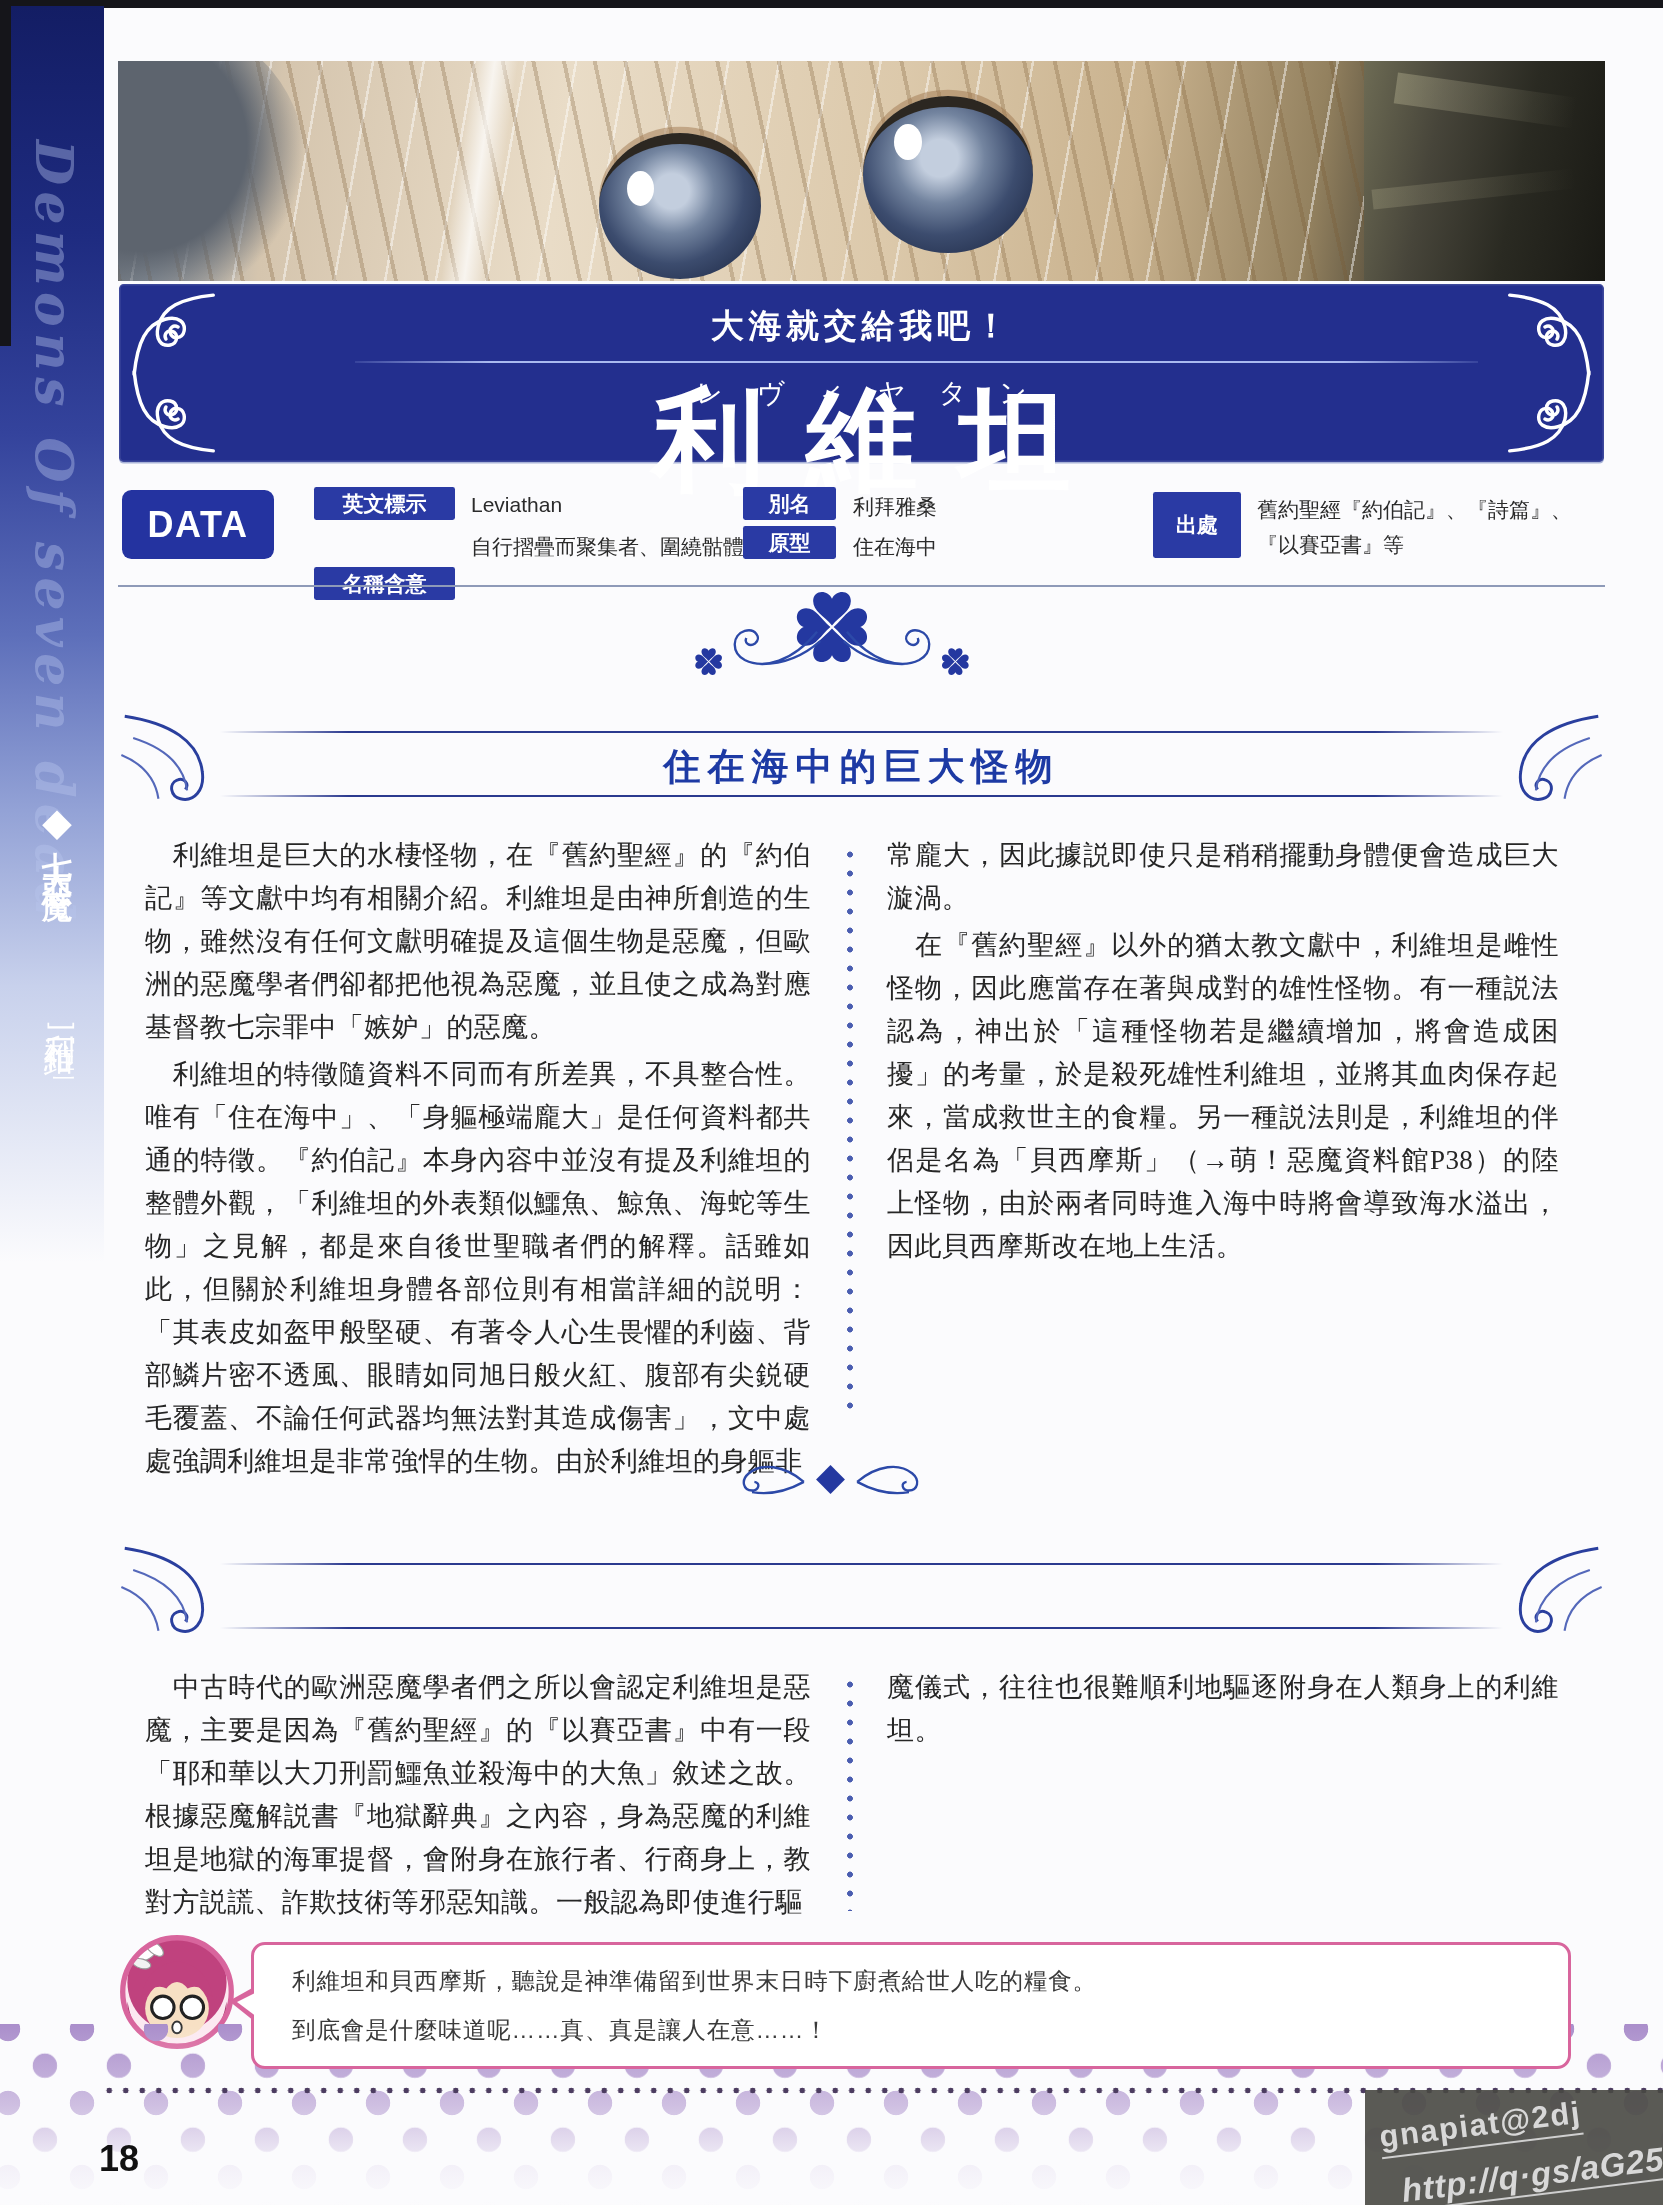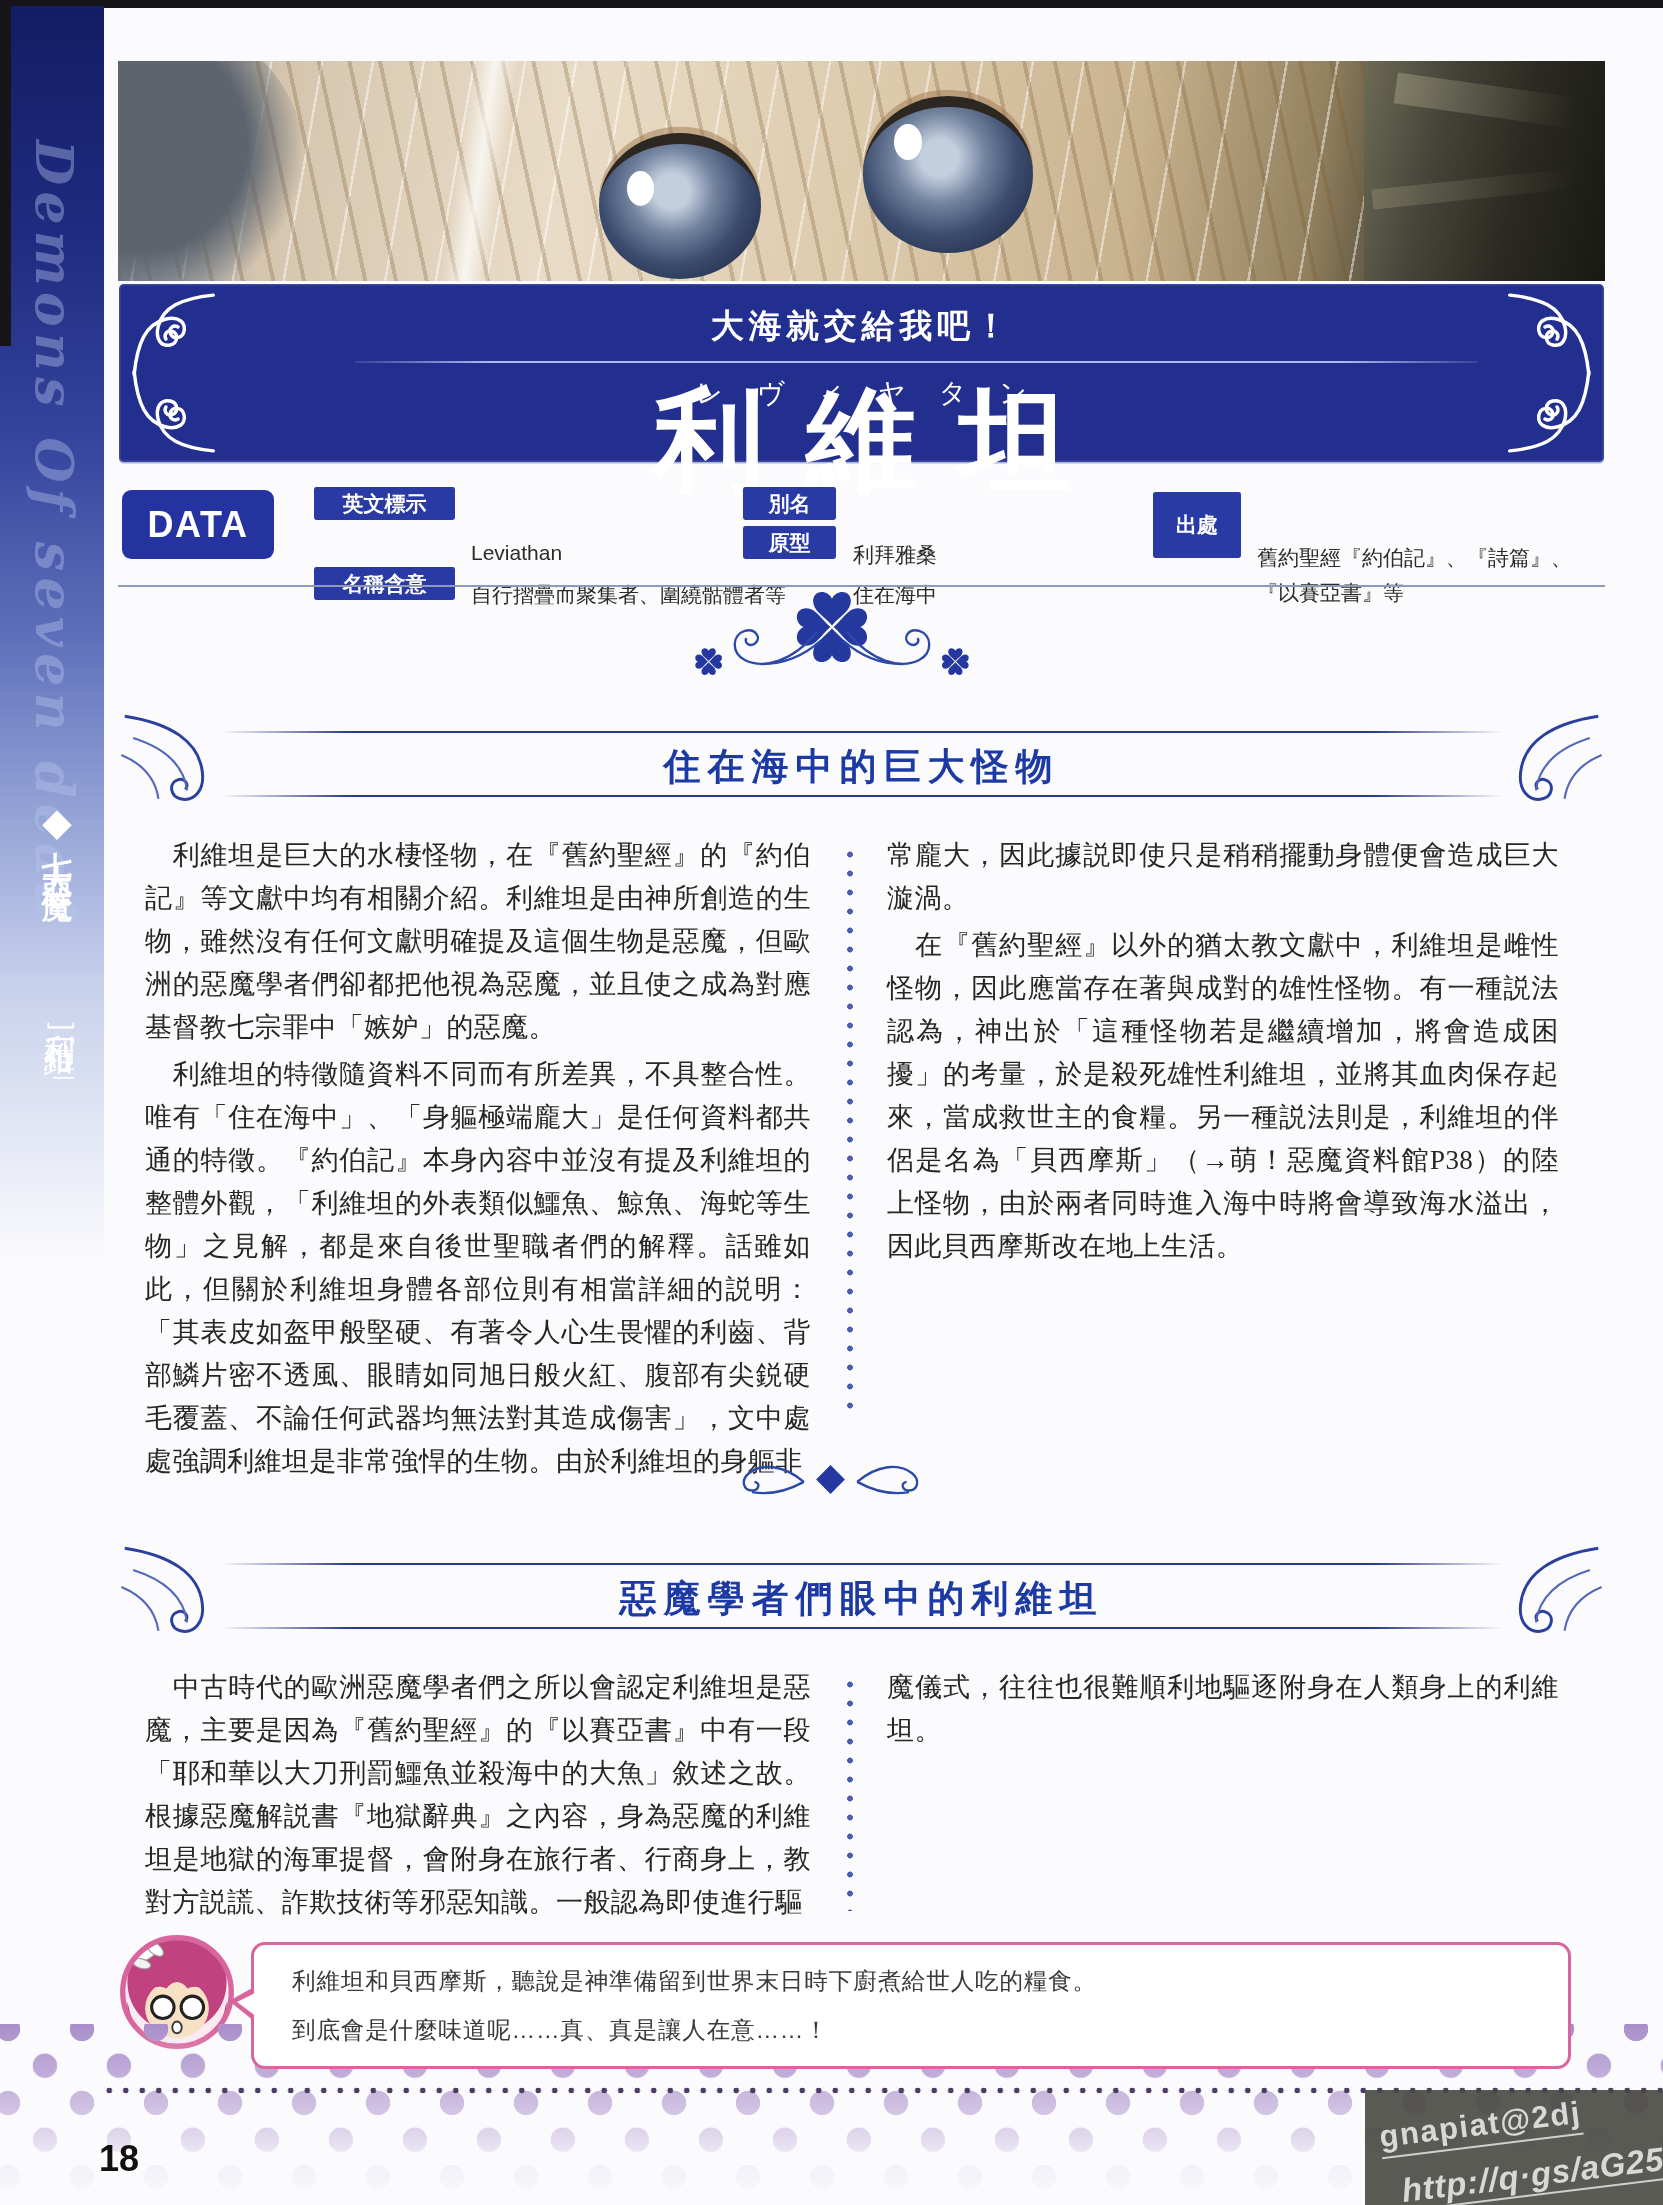--- a/index.html
+++ b/index.html
@@ -72,21 +72,21 @@
   .banner-reading { position:absolute; left:0; right:0; top:91px; text-align:center;
     font-size:27px; color:#fff; letter-spacing:33px; text-indent:33px; }
   .banner-title { position:absolute; left:0; right:0; top:101px; text-align:center;
     font-size:112px; color:#fff; letter-spacing:41px; text-indent:41px; font-weight:bold; line-height:1; }
   
   .data-badge { position:absolute; left:122px; top:490px; width:152px; height:69px;
     background:#2433a0; border-radius:9.4px; color:#fff; text-align:center; line-height:69px;
     font-family:"Liberation Sans", sans-serif; font-weight:bold; font-size:36px; letter-spacing:1.6px; }
   .dlabel { position:absolute; background:#2a3aa4; color:#fff; text-align:center;
     font-family:"Liberation Sans", sans-serif; font-weight:bold; font-size:21px; border-radius:2.4px; }
-  .dvalue { position:absolute; font-family:"Liberation Sans", sans-serif; font-size:21px; color:#2b2b2b;margin-top:48px; }
+  .dvalue { position:absolute; font-family:"Liberation Sans", sans-serif; font-size:21px; color:#2b2b2b; }
   .data-underline { position:absolute; left:118px; top:585px; width:1487px; height:1.6px; background:#8e9ab8; }
   
   .orn-flower { position:absolute; left:663px; top:583px; }
   .mid-orn { position:absolute; left:705px; top:1452px; }
   
   .band { position:absolute; left:118px; width:1487px; height:102px; }
   .band .fl { position:absolute; width:118px; height:102px; }
   .band .fl.r { right:0; transform:scaleX(-1); }
   .band .fl.l { left:0; }
   .band .ln { position:absolute; left:102px; right:102px; height:2.4px;
@@ -260,21 +260,20 @@
     <svg class="fl l" viewBox="0 0 140 120">
       <path d="M8,8 C62,16 96,38 100,74 C103,96 90,110 74,106 C62,103 60,88 70,84 C78,80 85,88 80,95" fill="none" stroke="#2a3f9e" stroke-width="3.5"></path>
       <path d="M18,34 C56,46 78,66 82,96 M4,54 C28,64 44,80 48,106" stroke="#5468ba" stroke-width="2.5" fill="none"></path>
     </svg>
     <svg class="fl r" viewBox="0 0 140 120">
       <path d="M8,8 C62,16 96,38 100,74 C103,96 90,110 74,106 C62,103 60,88 70,84 C78,80 85,88 80,95" fill="none" stroke="#2a3f9e" stroke-width="3.5"></path>
       <path d="M18,34 C56,46 78,66 82,96 M4,54 C28,64 44,80 48,106" stroke="#5468ba" stroke-width="2.5" fill="none"></path>
     </svg>
     <div class="ln top"></div>
     <div class="ln bot"></div>
-    <div class="htxt">惡魔學者們眼中的利維坦</div>
   </div>
 
   <div class="col" style="left:141px;top:1662px;width:674px;">
       <p>　中古時代的歐洲惡魔學者們之所以會認定利維坦是惡魔，主要是因為『舊約聖經』的『以賽亞書』中有一段「耶和華以大刀刑罰鱷魚並殺海中的大魚」敘述之故。根據惡魔解説書『地獄辭典』之內容，身為惡魔的利維坦是地獄的海軍提督，會附身在旅行者、行商身上，教對方説謊、詐欺技術等邪惡知識。一般認為即使進行驅</p>
     </div>
   <div class="vdots" style="left:847px;top:1675px;height:236px;"></div>
   <div class="col" style="left:883px;top:1662px;width:680px;">
       <p>魔儀式，往往也很難順利地驅逐附身在人類身上的利維坦。</p>
     </div>
 

